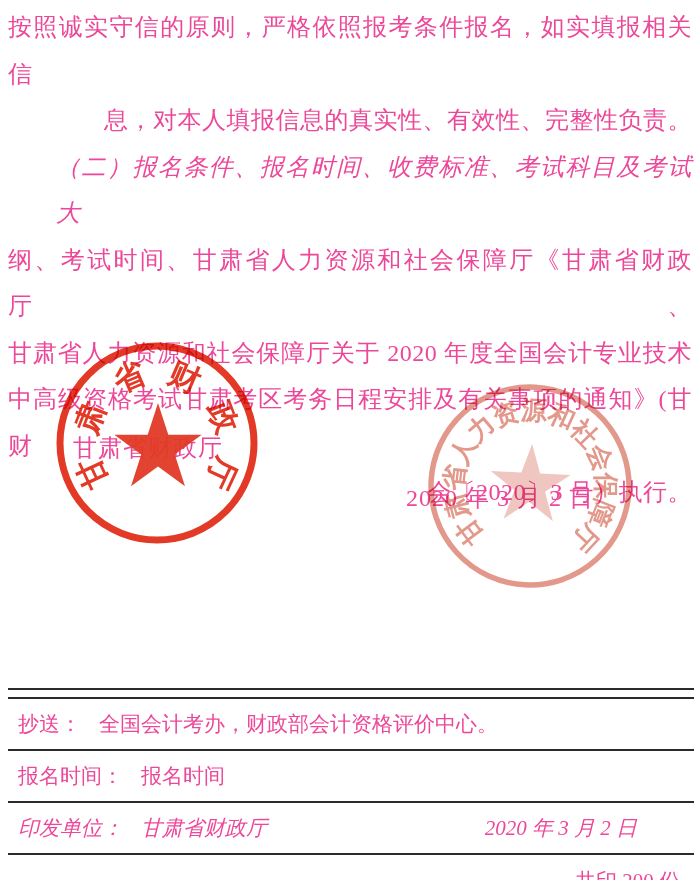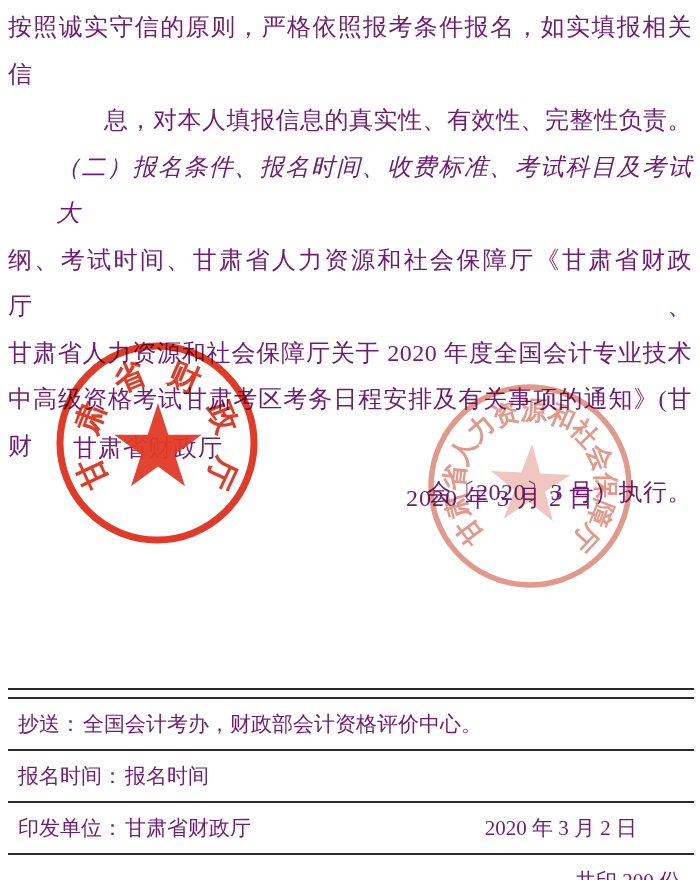--- a/index.html
+++ b/index.html
@@ -1,20 +1,20 @@
 <!DOCTYPE html>
 <html style="--seal1: #e23a26; --seal2: #dd8172;"><head>
 <meta charset="utf-8">
 <style>
   html,body { margin:0; padding:0; background:#e9e9e9; }
   .page {
     position:relative; width:700px; height:880px; margin:0 auto;
     background:#ffffff; overflow:hidden;
     font-family:"Liberation Serif","DejaVu Serif",serif;
-    color:#701a75;
+    color:#ec4899;
   }
   
   .bodytext {
     position:absolute; left:8px; top:4px; width:684px;
     font-size:24px; line-height:46.5px; letter-spacing:0.5px;
   }
   .line { white-space:nowrap;text-align:right; }
   .line.j { text-align:justify; text-align-last:justify; text-justify:inter-character; white-space:normal; }
   .line.indent { padding-left:48px;font-style:italic; }
   
@@ -25,22 +25,22 @@
   
   .sealsvg { position:absolute; mix-blend-mode:multiply; }
   .seal1-ring { left:47px;  top:333px; }
   .seal2      { left:418px; top:374px; opacity:0.82; }
   .seal1-star { position:absolute; left:108px; top:399px; opacity:0.95; }
   .seal-char { font-family:"Liberation Serif","DejaVu Serif",serif; font-weight:700; }
   
   .footer { position:absolute; left:8px; top:688px; width:686px; font-size:21px; }
   .rule-double { height:7px; border-top:2px solid #2b2b2b; border-bottom:2px solid #2b2b2b; }
   .frow { border-bottom:2px solid #2b2b2b; padding:11px 0 11px 10px; white-space:nowrap; }
-  .frow .val { margin-left:2px; }
-  .frow-flex { display:flex; justify-content:space-between; align-items:center; padding-right:57px; }
+  .frow .val { margin-left:18px; }
+  .frow-flex { display:flex; justify-content:space-between; align-items:center; padding-right:57px;font-style:italic; }
   .frow-last { border-bottom:none; text-align:right; padding:12px 14px 0 0; }
 </style>
 </head>
 <body>
 
 <div class="page">
 
   <div class="bodytext">
     <div class="line j">按照诚实守信的原则，严格依照报考条件报名，如实填报相关信</div>
     <div class="line">息，对本人填报信息的真实性、有效性、完整性负责。</div>

